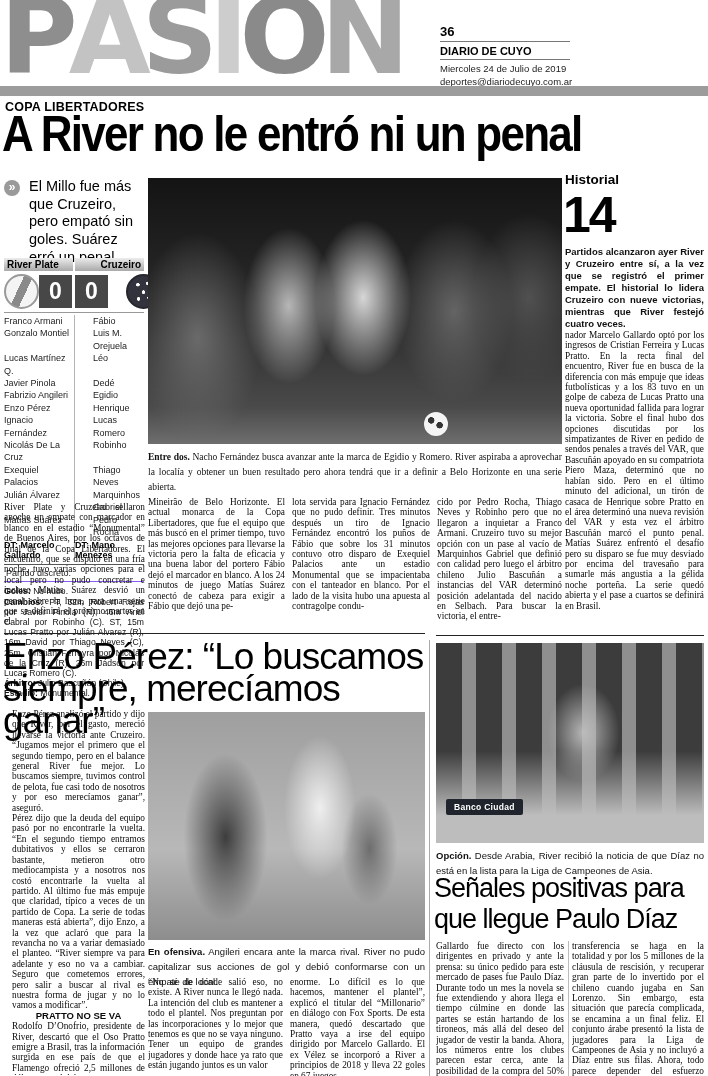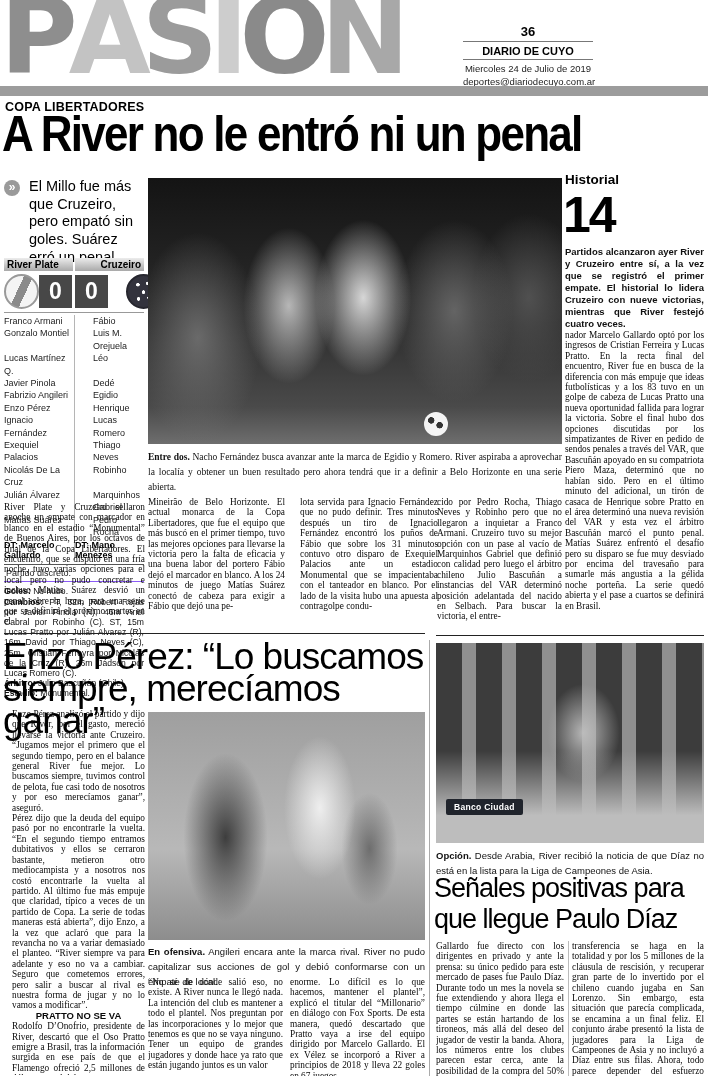--- a/index.html
+++ b/index.html
@@ -5,21 +5,21 @@
   html,body{margin:0;padding:0;background:#e9e9e9;}
   .page{position:relative;width:708px;height:1076px;background:#fff;margin:0 auto;overflow:hidden;
         font-family:"Liberation Sans",sans-serif;color:#000;}
   .serif{font-family:"Liberation Serif","DejaVu Serif",serif;}
 
   
   .logo{position:absolute;left:0px;top:-16px;font-family:"DejaVu Sans",sans-serif;
         font-size:106px;font-weight:900;letter-spacing:-9px;line-height:1;white-space:nowrap;}
   .logo span{display:inline-block;}
   .l1{color:#8e8e8e}.l2{color:#c3c3c3}.l3{color:#9b9b9b}.l4{color:#cdcdcd}.l5{color:#8a8a8a}.l6{color:#a8a8a8}
-  .issue{position:absolute;left:463px;top:24px;width:130px;text-align:center;}
+  .issue{position:absolute;left:440px;top:24px;width:130px;}
   .issue .num{font-size:13px;font-weight:700;padding-bottom:2px;border-bottom:1px solid #777;}
   .issue .paper{font-size:11px;font-weight:700;padding:3px 0 2px;border-bottom:1px solid #777;}
   .issue .date{font-size:9.5px;padding-top:3px;color:#222;}
   .issue .mail{font-size:9.5px;padding-top:2px;color:#222;}
   .graybar{position:absolute;left:0;top:86px;width:708px;height:10px;background:#9c9c9c;}
 
   
   .kicker{position:absolute;left:5px;top:100px;font-size:12.5px;font-weight:700;letter-spacing:.2px;}
   .headline{position:absolute;left:2px;top:108px;width:708px;overflow:visible;}
   .headline span{display:inline-block;transform:scaleX(.88);transform-origin:left top;
@@ -54,21 +54,21 @@
   .mb-row span:last-child{border-left:1px solid #b5b5b5;padding-left:18px;}
   .mb-dt{display:grid;grid-template-columns:1fr 1fr;font-size:9px;font-weight:700;padding:2px 0;}
   .mb-dt span:last-child{border-left:1px solid #b5b5b5;padding-left:0;}
   .verdict{border-top:1px solid #555;border-bottom:1px solid #8b5cf6;font-size:9px;padding:3px 2px;margin-top:2px;color:#222;}
   .notes{font-size:8.6px;line-height:10.2px;margin-top:4px;text-align:justify;color:#111;}
   .notes .b{font-weight:700;}
 
   .colflow{position:absolute;overflow:hidden;text-align:justify;font-size:9.3px;line-height:10.4px;color:#090909;}
   .lead-c1{left:4px;top:502px;width:141px;height:128px;}
   .lead-c2{left:148px;top:497px;width:137px;height:132px;}
-  .lead-c3{left:300px;top:497px;width:138px;height:132px;}
+  .lead-c3{left:292px;top:497px;width:138px;height:132px;}
   .lead-c4{left:437px;top:497px;width:125px;height:132px;}
   .lead-c5{left:565px;top:330px;width:139px;height:300px;}
 
   
   .photo{position:absolute;overflow:hidden;background:#222;}
   .main-photo{left:148px;top:178px;width:414px;height:266px;
       background:
         radial-gradient(90px 150px at 12% 60%,rgba(120,120,120,.8) 0%,rgba(120,120,120,0) 70%),
         radial-gradient(70px 120px at 34% 48%,rgba(230,230,230,.75) 0%,rgba(230,230,230,0) 65%),
         radial-gradient(80px 130px at 52% 45%,rgba(245,245,245,.85) 0%,rgba(245,245,245,0) 60%),
@@ -193,27 +193,27 @@
           <span>Enzo Pérez</span>
           <span>Henrique</span>
         </div>
 
         <div class="mb-row">
           <span>Ignacio Fernández</span>
           <span>Lucas Romero</span>
         </div>
 
         <div class="mb-row">
+          <span>Nicolás De La Cruz</span>
+          <span>Robinho</span>
+        </div>
+
+        <div class="mb-row">
           <span>Exequiel Palacios</span>
           <span>Thiago Neves</span>
-        </div>
-
-        <div class="mb-row">
-          <span>Nicolás De La Cruz</span>
-          <span>Robinho</span>
         </div>
 
         <div class="mb-row">
           <span>Julián Álvarez</span>
           <span>Marquinhos Gabriel</span>
         </div>
 
         <div class="mb-row">
           <span>Matías Suárez</span>
           <span>Pedro Rocha</span>

